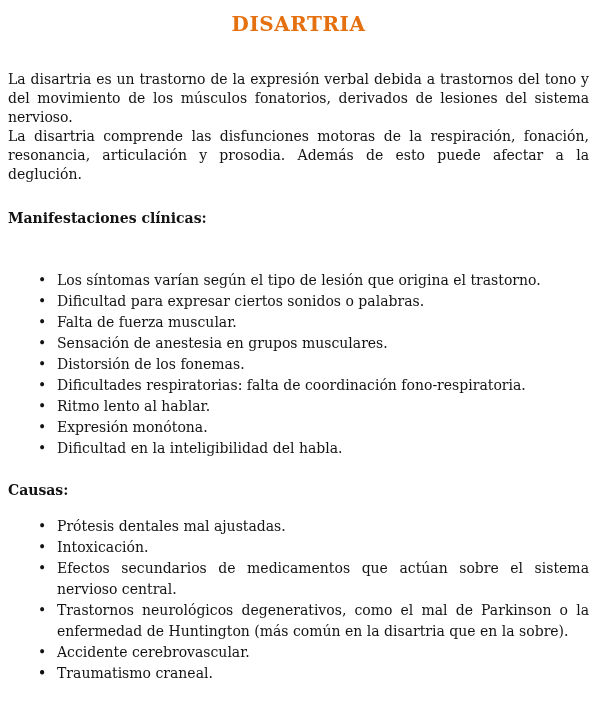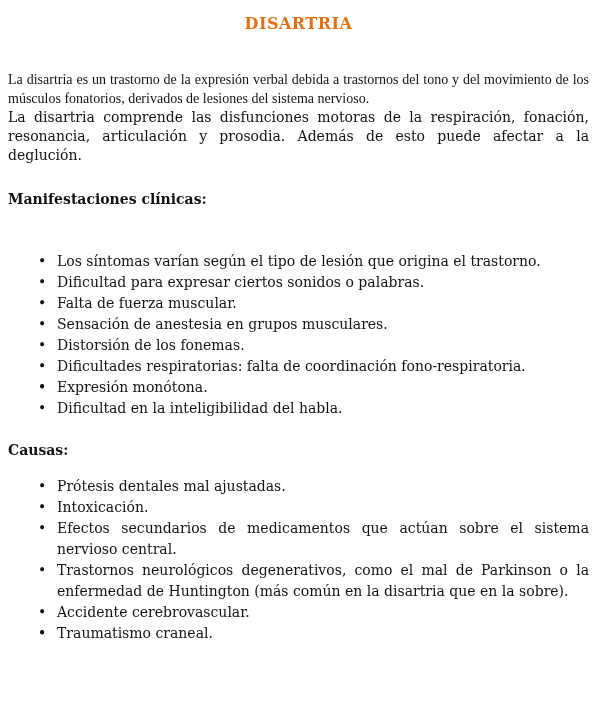--- a/index.html
+++ b/index.html
@@ -14,33 +14,32 @@
     font-family: "DejaVu Serif", "Liberation Serif", serif;
     font-size: 14px;
     color: #131313;
   }
   .page {
     padding: 0 11px 0 8px;
   }
   .doc-title {
     margin: 14px 0 0 0;
     text-align: center;
-    font-size: 16px;
+    font-size: 20px;
     font-weight: bold;
     letter-spacing: 0.5px;
     line-height: 20px;
   }
   .para {
     margin: 0;
     line-height: 19px;
     text-align: justify;
   }
   .para-first {
     margin-top: 36px;
-    font-family: Liberation Serif, serif;
   }
   .section-heading {
     margin: 25px 0 0 0;
     line-height: 19px;
     text-align: left;
     font-weight: bold;
   }
   ul.bullet-list {
     list-style: none;
     margin: 0;
@@ -73,21 +72,21 @@
 
   <p class="section-heading" id="heading-0">Manifestaciones clínicas:</p>
 
   <ul class="bullet-list" id="list-0">
       <li><span class="bullet">•</span><span>Los síntomas varían según el tipo de lesión que origina el trastorno.</span></li>
       <li><span class="bullet">•</span><span>Dificultad para expresar ciertos sonidos o palabras.</span></li>
       <li><span class="bullet">•</span><span>Falta de fuerza muscular.</span></li>
       <li><span class="bullet">•</span><span>Sensación de anestesia en grupos musculares.</span></li>
       <li><span class="bullet">•</span><span>Distorsión de los fonemas.</span></li>
       <li><span class="bullet">•</span><span>Dificultades respiratorias: falta de coordinación fono-respiratoria.</span></li>
-      <li><span class="bullet">•</span></li>
+      <li><span class="bullet">•</span><span>Ritmo lento al hablar.</span></li>
       <li><span class="bullet">•</span><span>Expresión monótona.</span></li>
       <li><span class="bullet">•</span><span>Dificultad en la inteligibilidad del habla.</span></li>
     </ul>
 
   <p class="section-heading" id="heading-1">Causas:</p>
 
   <ul class="bullet-list" id="list-1">
       <li><span class="bullet">•</span><span>Prótesis dentales mal ajustadas.</span></li>
       <li><span class="bullet">•</span><span>Intoxicación.</span></li>
       <li><span class="bullet">•</span><span>Efectos secundarios de medicamentos que actúan sobre el sistema nervioso central.</span></li>

